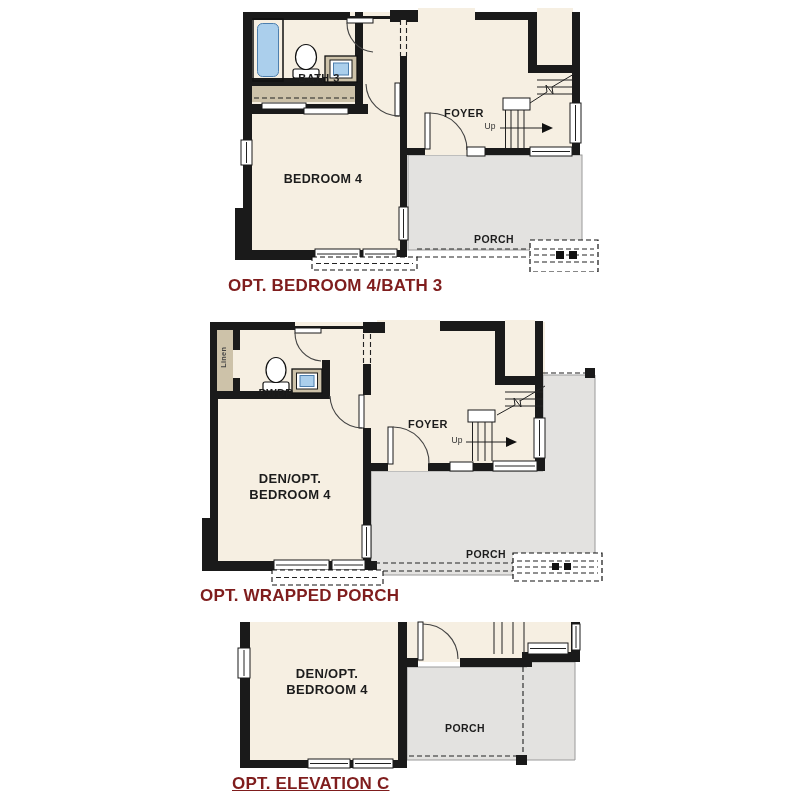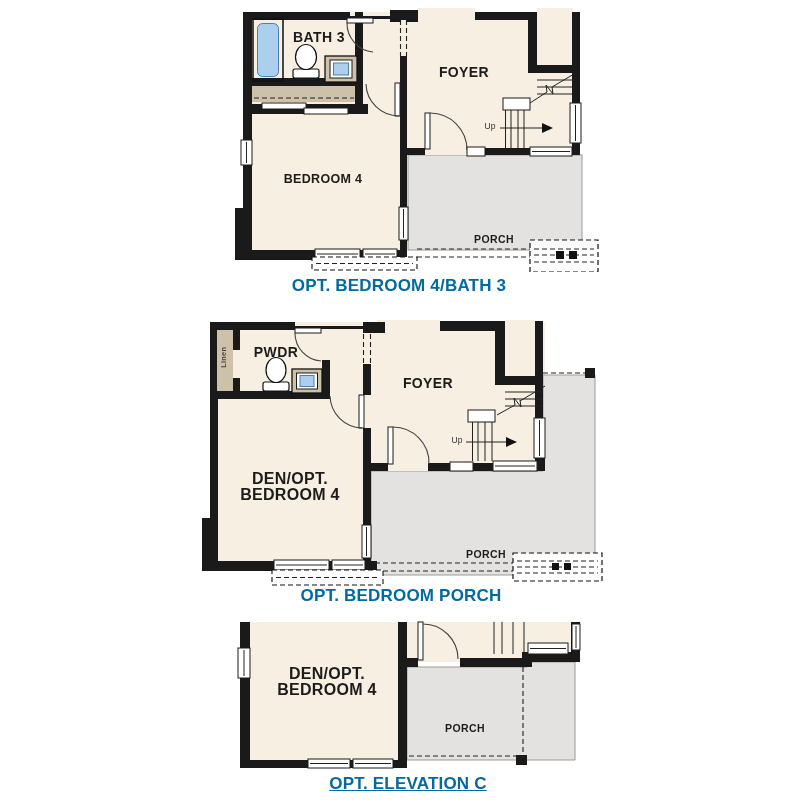--- a/index.html
+++ b/index.html
@@ -3,25 +3,25 @@
 <meta charset="utf-8">
 <style>
   html,body{margin:0;padding:0;background:var(--background,#fff);}
   body{font-family:"Liberation Sans",sans-serif;}
   .sheet{position:relative;width:810px;height:810px;background:var(--background,#fff);overflow:hidden;}
   .plan{position:absolute;}
   .plan svg{position:absolute;left:0;top:0;}
   .lbl{position:absolute;color:var(--text,#1c1c1c);font-weight:bold;text-align:center;
        letter-spacing:.4px;line-height:1.15;white-space:pre;}
   .lbl.small{font-size:10.5px;margin-top:34px;}
-  .lbl.med{font-size:14px;}
-  .lbl.big{font-size:16px;line-height:16px;letter-spacing:.3px;}
+  .lbl.med{font-size:11px;margin-top:43px;}
+  .lbl.big{font-size:13px;line-height:16px;letter-spacing:.3px;}
   .lbl.up{font-size:8.5px;font-weight:normal;letter-spacing:0;color:#333;}
   .lbl.linen{font-size:7.5px;color:#444;transform:rotate(-90deg);transform-origin:center;letter-spacing:.2px;}
-  .caption{position:absolute;text-align:center;font-weight:bold;font-size:17px;color:#0369a1;letter-spacing:.2px;}
+  .caption{position:absolute;font-weight:bold;font-size:17px;color:#7f1d1d;letter-spacing:.2px;}
   
   .floor{fill:var(--floor,#f6efe2);}
   .porch{fill:var(--porch,#e3e2e0);stroke:#9a9a9a;stroke-width:1;}
   .wall{fill:var(--wall,#1a1a1a);}
   .tan{fill:var(--casework,#cdc2a9);}
   .blue{fill:var(--fixture,#abcfec);stroke:#4d7fae;stroke-width:1;}
   .win{fill:#ffffff;stroke:#1a1a1a;stroke-width:1;}
   .ln{stroke:#222;stroke-width:1;fill:none;}
   .ln2{stroke:#444;stroke-width:1.1;fill:none;}
   .dash{stroke:#222;stroke-width:1.1;fill:none;stroke-dasharray:5 3;}
@@ -273,21 +273,21 @@
         <rect x="352" y="243" width="7" height="7" fill="#111"></rect>
         <rect x="364" y="243" width="7" height="7" fill="#111"></rect>
       </g>
     </svg>
     <div class="lbl linen" style="left:9px;top:33px;width:30px;">Linen</div>
     <div class="lbl med" style="left:46px;top:24px;width:60px;">PWDR</div>
     <div class="lbl med" style="left:188px;top:55px;width:80px;">FOYER</div>
     <div class="lbl big" style="left:20px;top:151px;width:140px;"><span>DEN/OPT.</span><br><span>BEDROOM 4</span></div>
     <div class="lbl small" style="left:246px;top:194px;width:80px;">PORCH</div>
     <div class="lbl up" style="left:248px;top:116px;width:18px;">Up</div>
-    <div class="caption" style="left:0;top:266px;width:402px;">OPT. BEDROOM PORCH</div>
+    <div class="caption" style="left:0;top:266px;width:402px;">OPT. WRAPPED PORCH</div>
   </div>
 
   <div class="plan" style="left:232px;top:616px;width:370px;height:185px;">
     <svg width="370" height="185" viewBox="0 0 370 185">
 
       <rect class="floor" x="18" y="6" width="148" height="138"></rect>
       <rect class="floor" x="175" y="6" width="173" height="40"></rect>
 
       <polygon class="porch" points="175,51 295,51 295,46 343,46 343,144 175,144"></polygon>
 

